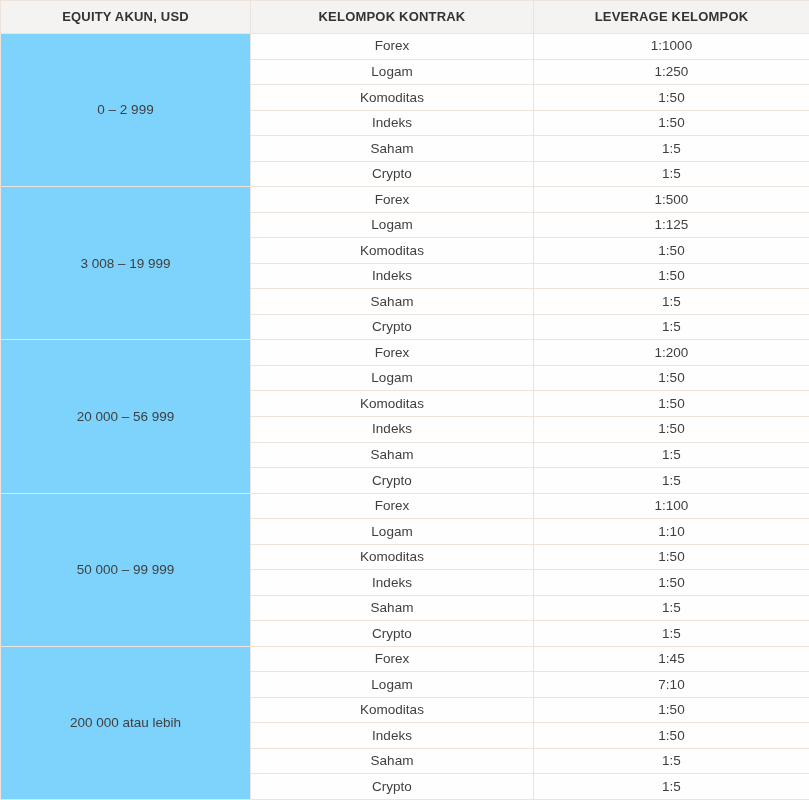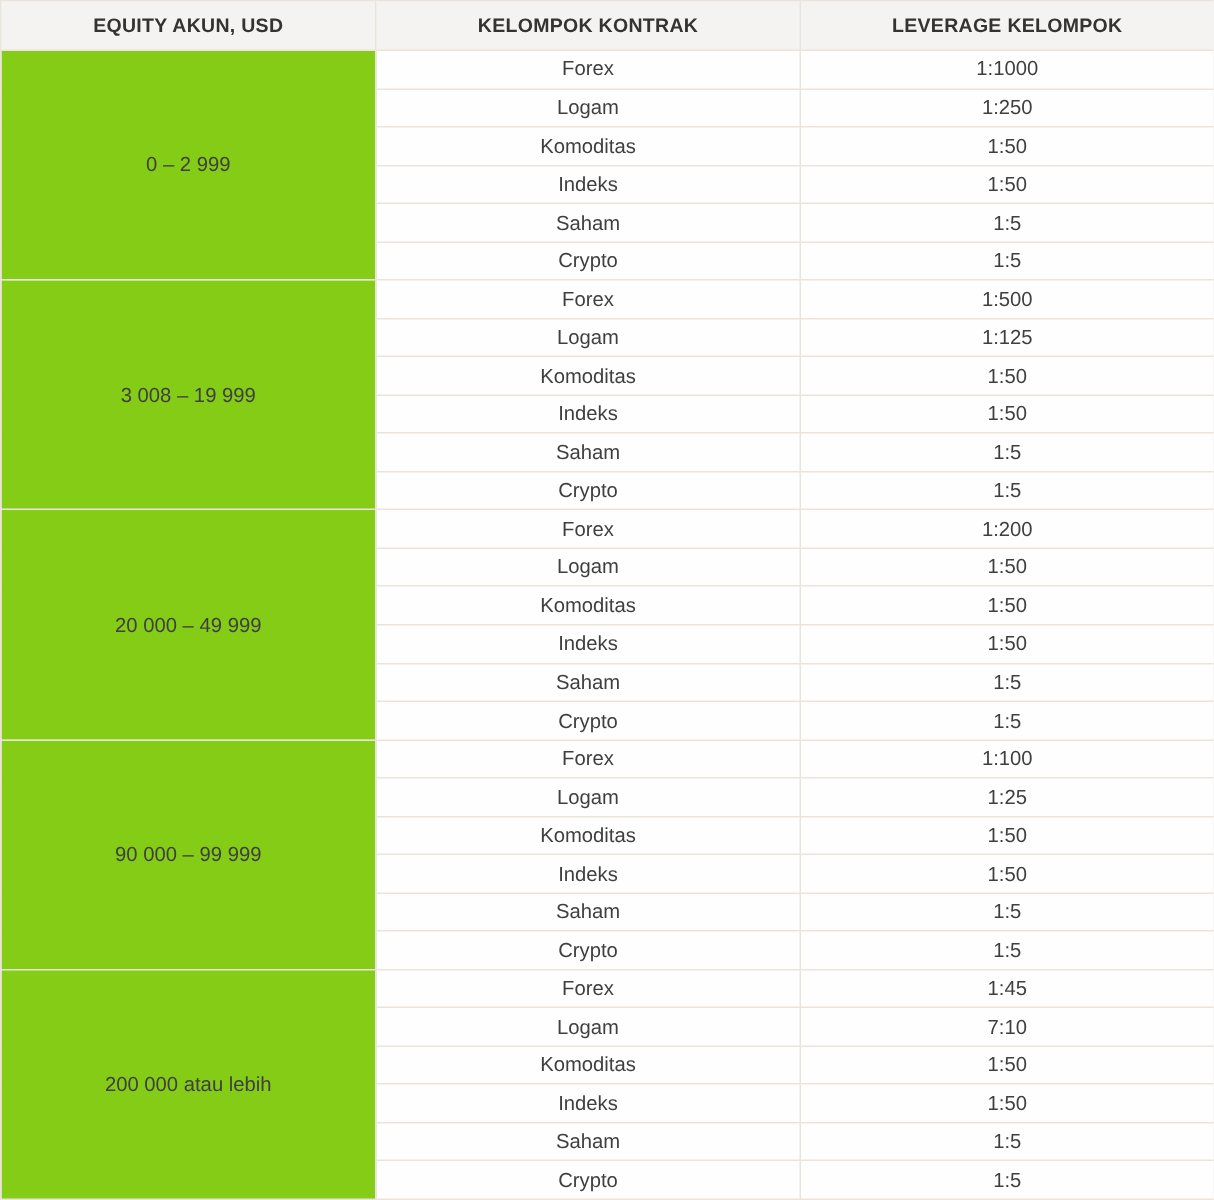--- a/index.html
+++ b/index.html
@@ -44,21 +44,21 @@
     font-size: 13px;
     color: #333333;
     height: 33px;
     letter-spacing: 0.2px;
   }
   table.leverage-table td {
     background: #fffefe;
     height: 25px;
   }
   table.leverage-table td.equity-cell {
-    background: #84cc16;
+    background: #7dd3fc;
     margin-left: 36px;
   }
 </style>
 </head>
 <body>
 
 <div class="leverage-table-wrap">
   <table class="leverage-table">
     <colgroup>
       <col class="col-equity">
@@ -118,21 +118,21 @@
         </tr>
         <tr>
           <td>Saham</td>
           <td>1:5</td>
         </tr>
         <tr>
           <td>Crypto</td>
           <td>1:5</td>
         </tr>
         <tr>
-          <td rowspan="6" class="equity-cell">20 000 – 49 999</td>
+          <td rowspan="6" class="equity-cell">20 000 – 56 999</td>
           <td>Forex</td>
           <td>1:200</td>
         </tr>
         <tr>
           <td>Logam</td>
           <td>1:50</td>
         </tr>
         <tr>
           <td>Komoditas</td>
           <td>1:50</td>
@@ -143,27 +143,27 @@
         </tr>
         <tr>
           <td>Saham</td>
           <td>1:5</td>
         </tr>
         <tr>
           <td>Crypto</td>
           <td>1:5</td>
         </tr>
         <tr>
-          <td rowspan="6" class="equity-cell">90 000 – 99 999</td>
+          <td rowspan="6" class="equity-cell">50 000 – 99 999</td>
           <td>Forex</td>
           <td>1:100</td>
         </tr>
         <tr>
           <td>Logam</td>
-          <td>1:25</td>
+          <td>1:10</td>
         </tr>
         <tr>
           <td>Komoditas</td>
           <td>1:50</td>
         </tr>
         <tr>
           <td>Indeks</td>
           <td>1:50</td>
         </tr>
         <tr>

